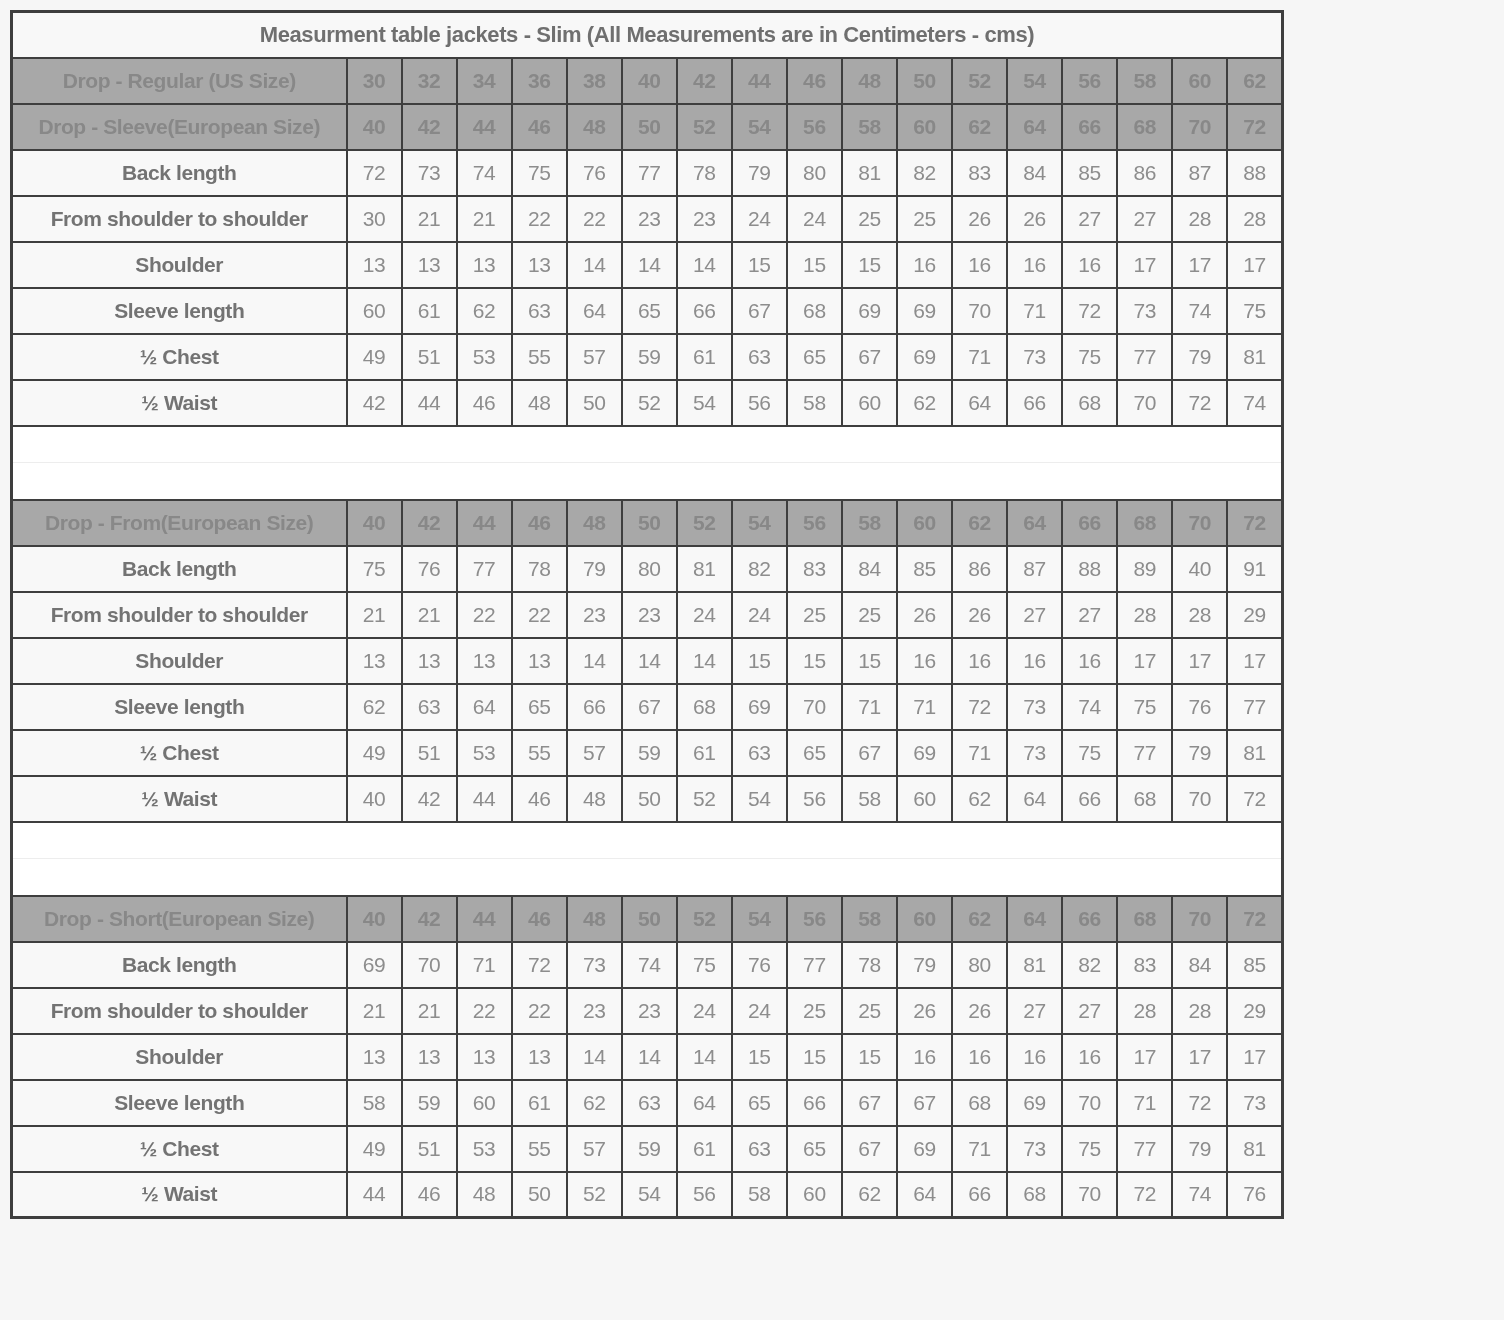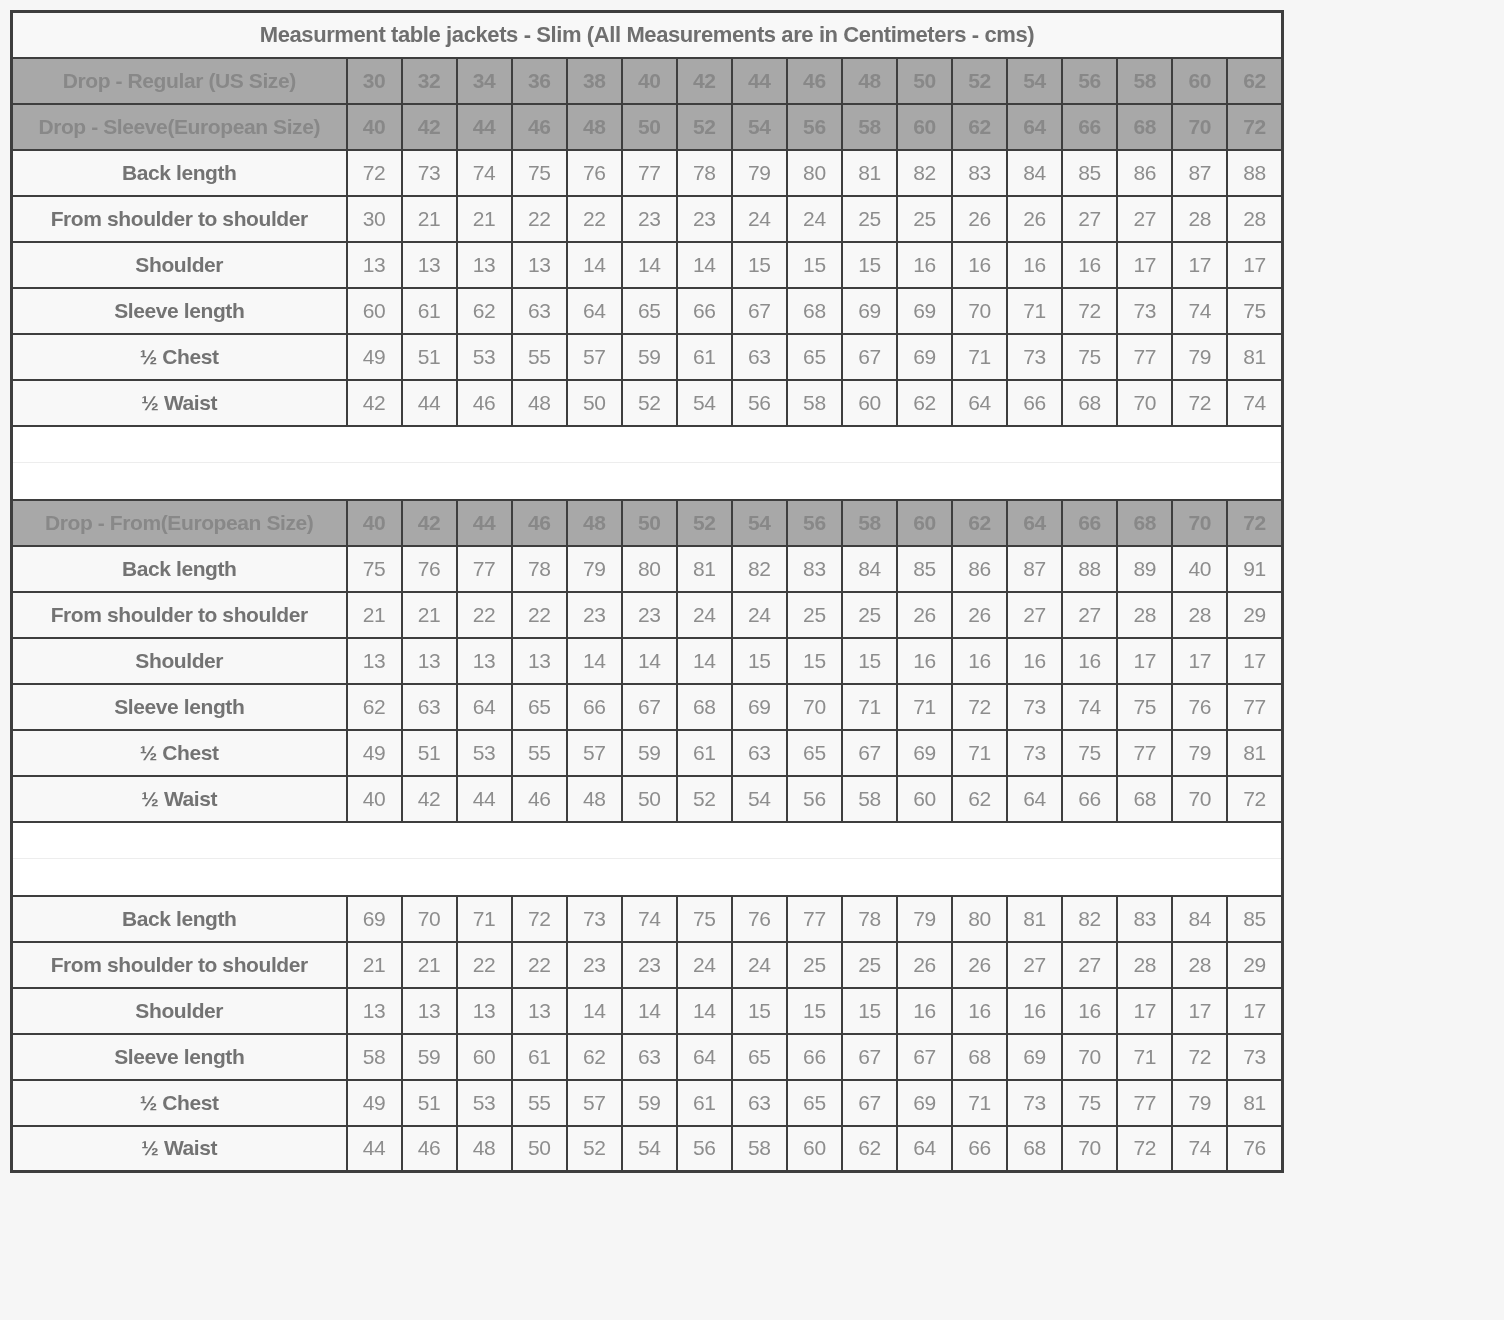--- a/index.html
+++ b/index.html
@@ -416,20 +416,40 @@
           <td class="value-cell">68</td>
           <td class="value-cell">70</td>
           <td class="value-cell">72</td>
         </tr>
         <tr class="gap-row">
           <td class="gap-cell gap-first" colspan="18"></td>
         </tr>
         <tr class="gap-row">
           <td class="gap-cell" colspan="18"></td>
         </tr>
+        <tr class="header-row">
+          <td class="label-cell header-cell">Drop - Short(European Size)</td>
+          <td class="header-cell">40</td>
+          <td class="header-cell">42</td>
+          <td class="header-cell">44</td>
+          <td class="header-cell">46</td>
+          <td class="header-cell">48</td>
+          <td class="header-cell">50</td>
+          <td class="header-cell">52</td>
+          <td class="header-cell">54</td>
+          <td class="header-cell">56</td>
+          <td class="header-cell">58</td>
+          <td class="header-cell">60</td>
+          <td class="header-cell">62</td>
+          <td class="header-cell">64</td>
+          <td class="header-cell">66</td>
+          <td class="header-cell">68</td>
+          <td class="header-cell">70</td>
+          <td class="header-cell">72</td>
+        </tr>
         <tr class="data-row">
           <td class="label-cell">Back length</td>
           <td class="value-cell">69</td>
           <td class="value-cell">70</td>
           <td class="value-cell">71</td>
           <td class="value-cell">72</td>
           <td class="value-cell">73</td>
           <td class="value-cell">74</td>
           <td class="value-cell">75</td>
           <td class="value-cell">76</td>

